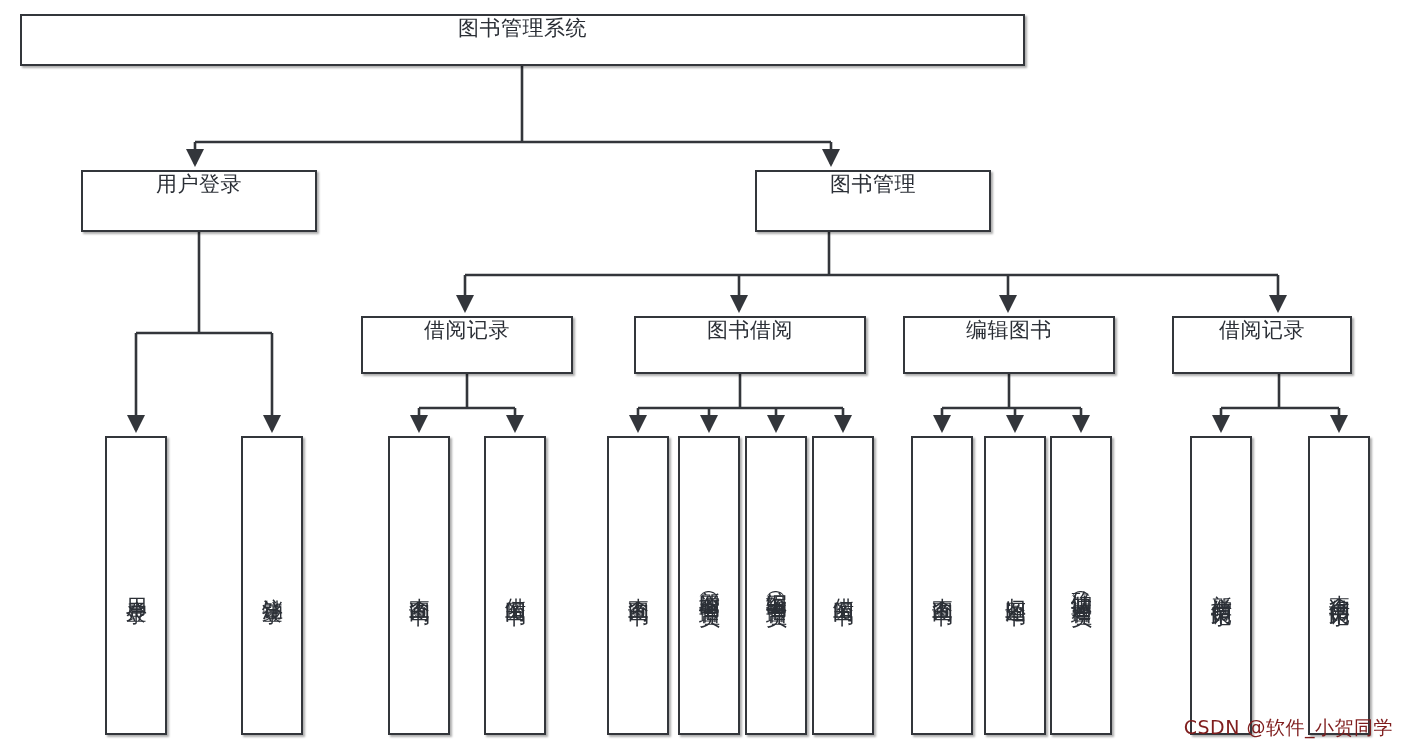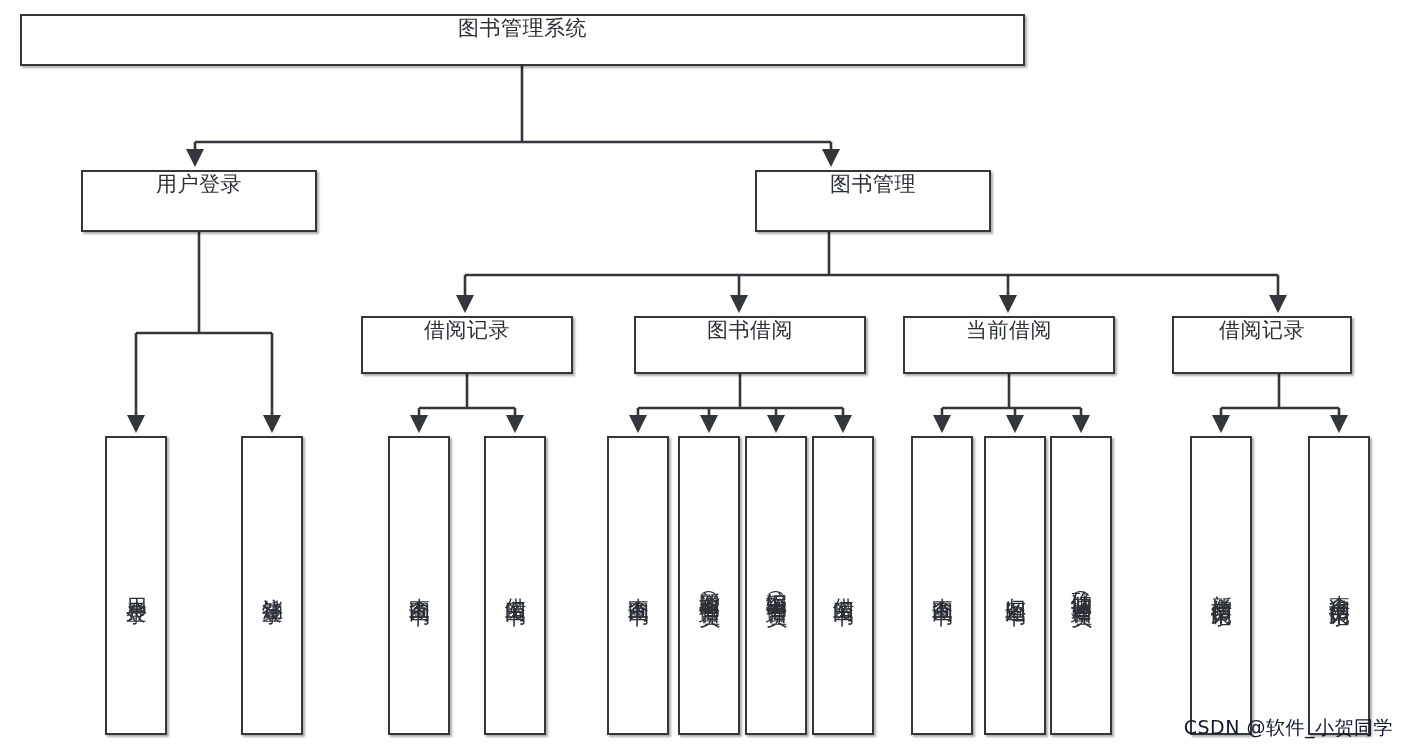--- a/index.html
+++ b/index.html
@@ -52,21 +52,21 @@
     max-height: 100%;
   }
   .node.vertical {
     align-items: center;
     justify-content: center;
   }
   .watermark {
     position: absolute;
     right: 12px;
     bottom: 6px;
-    color: #0f172a;
+    color: #7f1d1d;
     font-size: 19px;
     letter-spacing: 0.5px;
     z-index: 8;
     white-space: nowrap;
   }
 </style>
 </head>
 <body>
 
 <div id="canvas">
@@ -144,21 +144,21 @@
     <span class="label">图书管理</span>
   </div>
 
   <div class="node" style="left:361px; top:316px; width:212px; height:58px;">
     <span class="label">借阅记录</span>
   </div>
   <div class="node" style="left:634px; top:316px; width:232px; height:58px;">
     <span class="label">图书借阅</span>
   </div>
   <div class="node" style="left:903px; top:316px; width:212px; height:58px;">
-    <span class="label">当前借阅</span>
+    <span class="label">编辑图书</span>
   </div>
   <div class="node" style="left:1172px; top:316px; width:180px; height:58px;">
     <span class="label">借阅记录</span>
   </div>
 
   <div class="node vertical" style="left:105px; top:436px; width:62px; height:299px;">
     <span class="label">用户登录</span>
   </div>
   <div class="node vertical" style="left:241px; top:436px; width:62px; height:299px;">
     <span class="label">注销登录</span>

